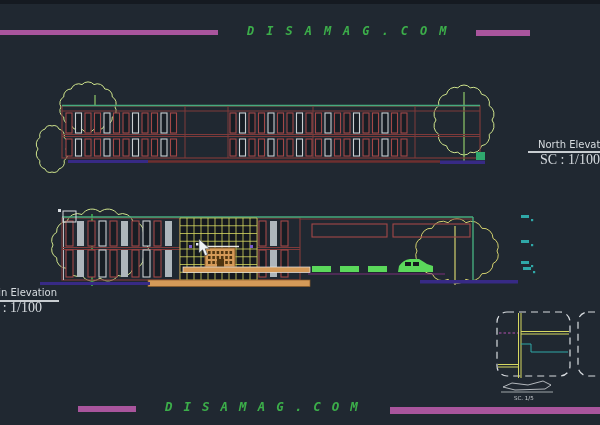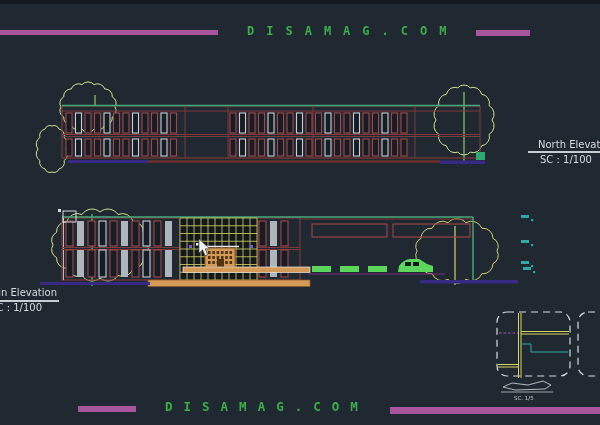--- a/index.html
+++ b/index.html
@@ -1,25 +1,25 @@
 <!DOCTYPE html>
 <html><head>
 <meta charset="utf-8">
 <style>
   html,body{margin:0;padding:0;background:#10151b;}
   .canvas{position:relative;width:600px;height:425px;background:#202831;overflow:hidden;
           font-family:"DejaVu Sans",sans-serif;}
   .topstrip{position:absolute;left:0;top:0;width:600px;height:4px;background:#151a21;}
   .bar{position:absolute;background:#a9559d;}
   .wm-text{position:absolute;color:#3cae4a;font-family:"DejaVu Sans Mono",monospace;
-           font-weight:bold;white-space:nowrap;}
+           font-weight:bold;white-space:nowrap;font-style:italic;}
   .wm-top{left:247px;top:24px;font-size:12px;letter-spacing:12px;}
   .wm-bot{left:165px;top:399px;font-size:12.5px;letter-spacing:11px;}
   .lbl{position:absolute;color:#d6dbdf;font-size:10px;white-space:nowrap;line-height:12px;}
-  .lbl-scale{font-size:10px;}
+  .lbl-scale{font-size:14px;font-family:Liberation Serif, serif;}
   .clipR{overflow:hidden;display:flex;justify-content:flex-end;}
   .clipR span{white-space:nowrap;}
   .rule{position:absolute;background:#c8cdd1;height:1.5px;}
   svg{position:absolute;left:0;top:0;}
 </style>
 </head>
 <body>
 
 <div class="canvas">
   <div class="topstrip"></div>

